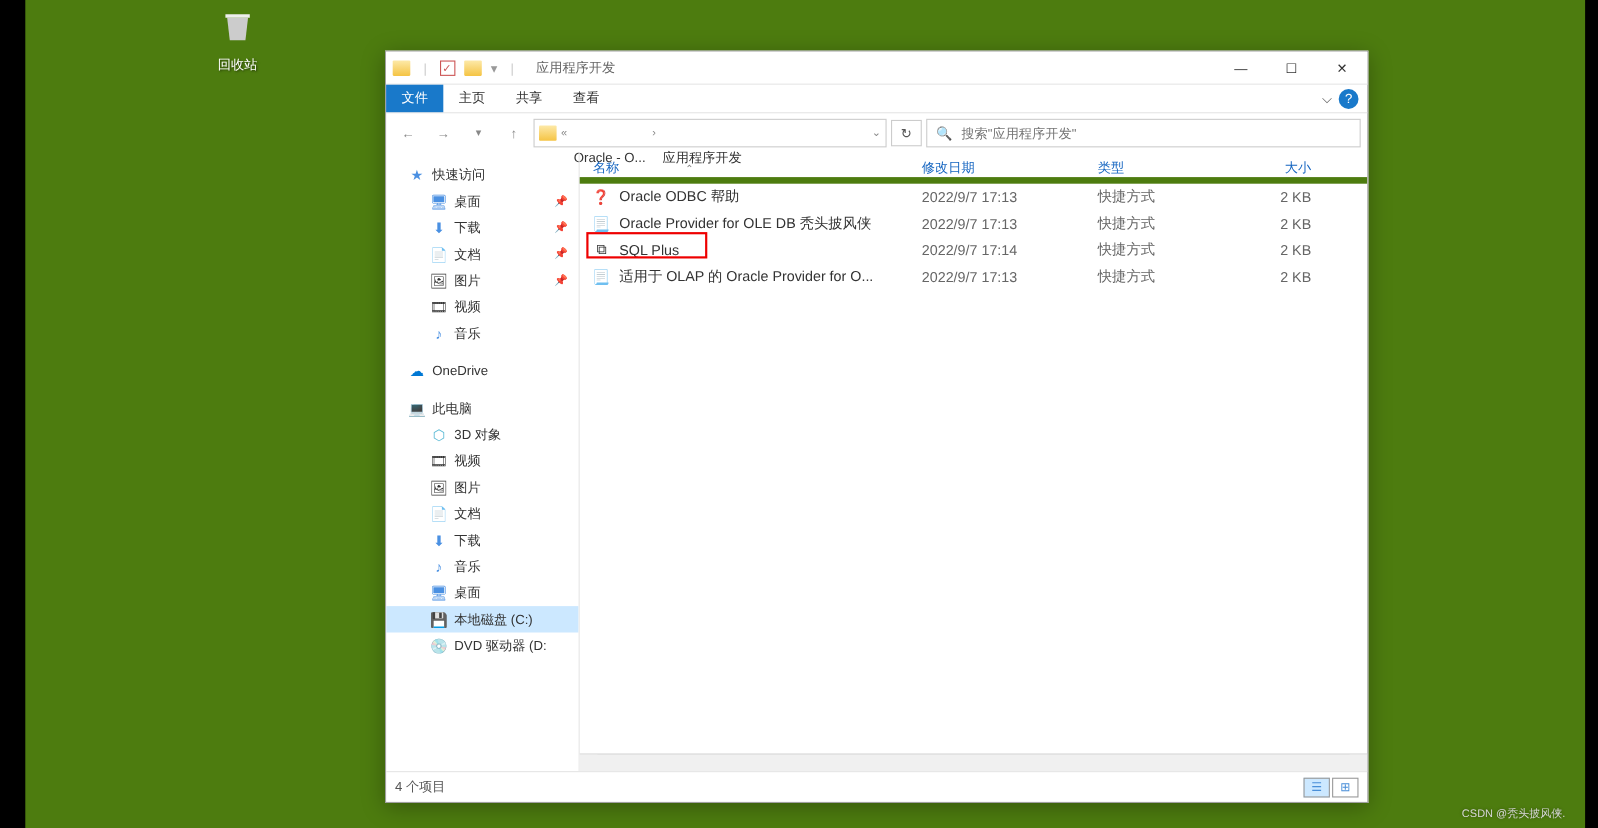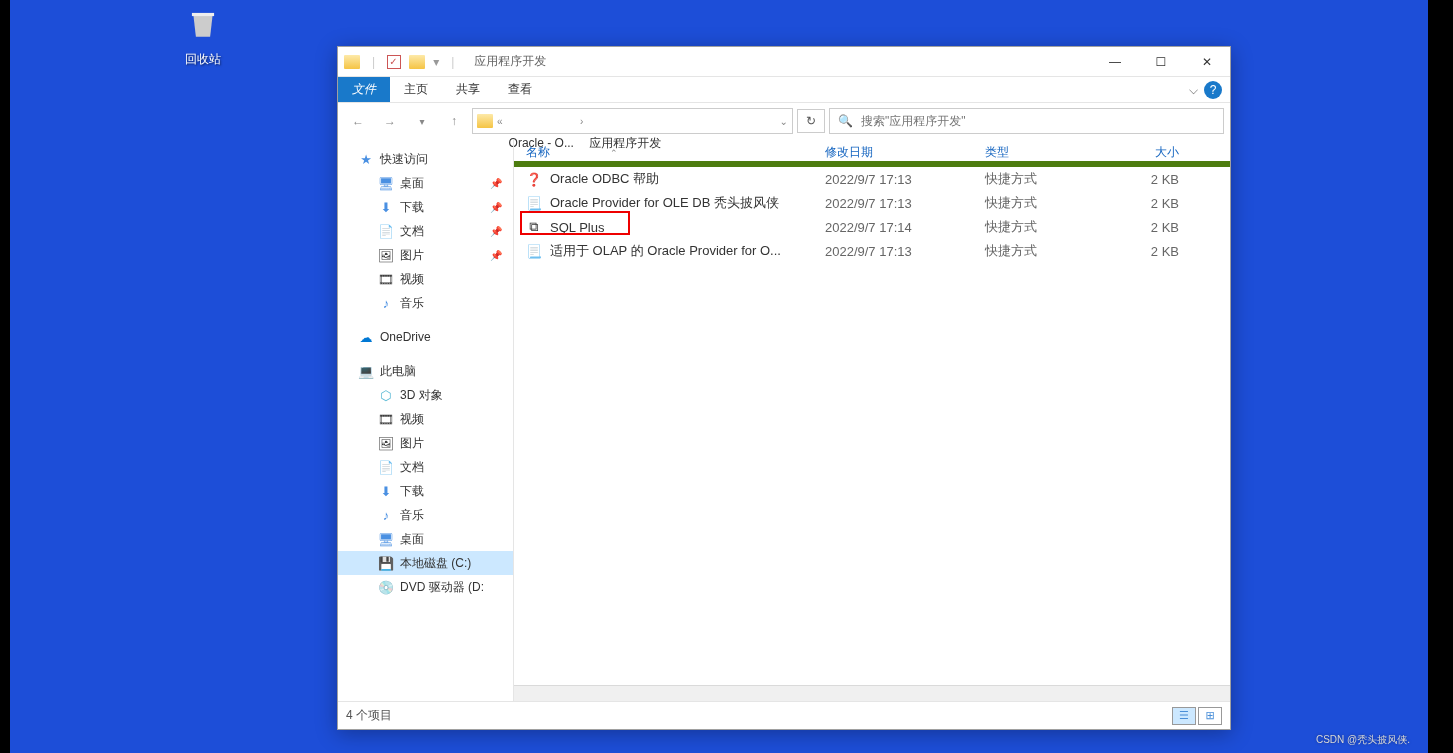--- a/index.html
+++ b/index.html
@@ -7,25 +7,25 @@
       font-family: "Microsoft YaHei", "Segoe UI", sans-serif;
       font-size: 12px;
       width: 1453px;
       height: 753px;
       background: #000;
       position: relative;
       overflow: hidden;
     }
     .desktop {
       position: absolute;
-      left: 10px;
+      left: 23px;
       top: 0;
       width: 1418px;
       height: 753px;
-      background: #1d4ed8;
+      background: #4d7c0f;
     }
     .desktop-icon {
       position: absolute;
       width: 80px;
       text-align: center;
       color: #fff;
       font-size: 12px;
       text-shadow: 1px 1px 2px rgba(0,0,0,0.6);
     }
     .desktop-icon .icon-img {
@@ -104,21 +104,20 @@
     }
     .ribbon-tab {
       padding: 4px 14px;
       color: #333;
       display: flex;
       align-items: center;
     }
     .ribbon-tab.file {
       background: #1979ca;
       color: #fff;
-      font-style: italic;
     }
     .ribbon-right {
       margin-left: auto;
       display: flex;
       align-items: center;
       padding-right: 8px;
       gap: 6px;
     }
     .help-icon {
       width: 18px;

